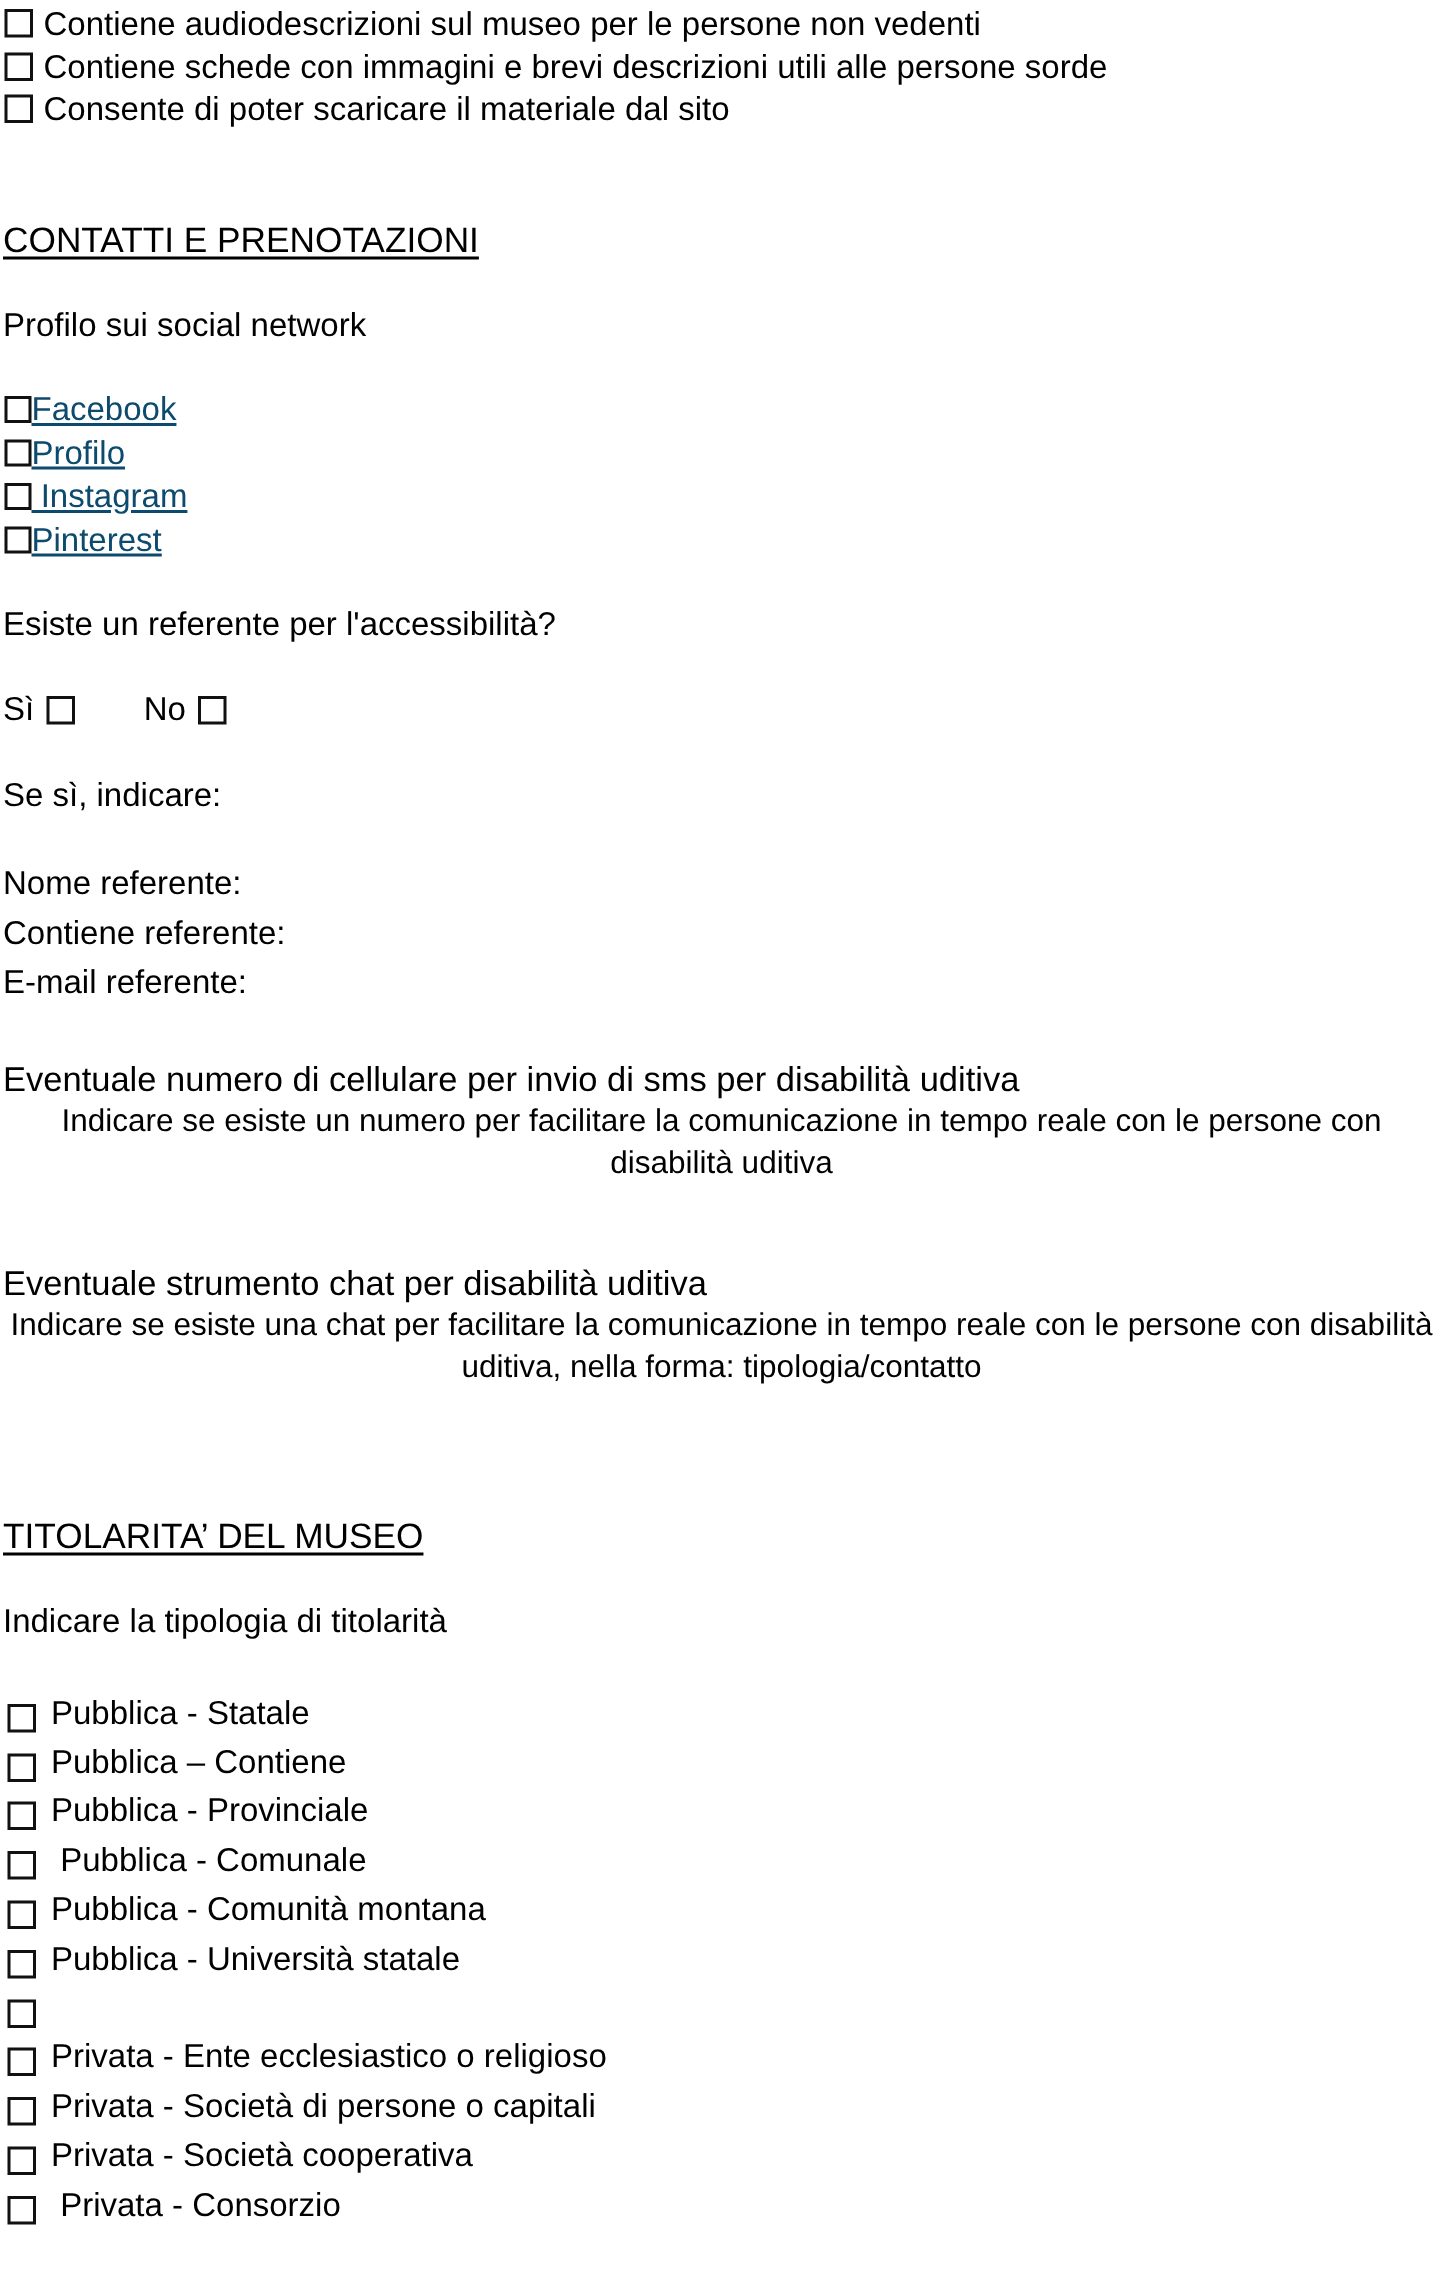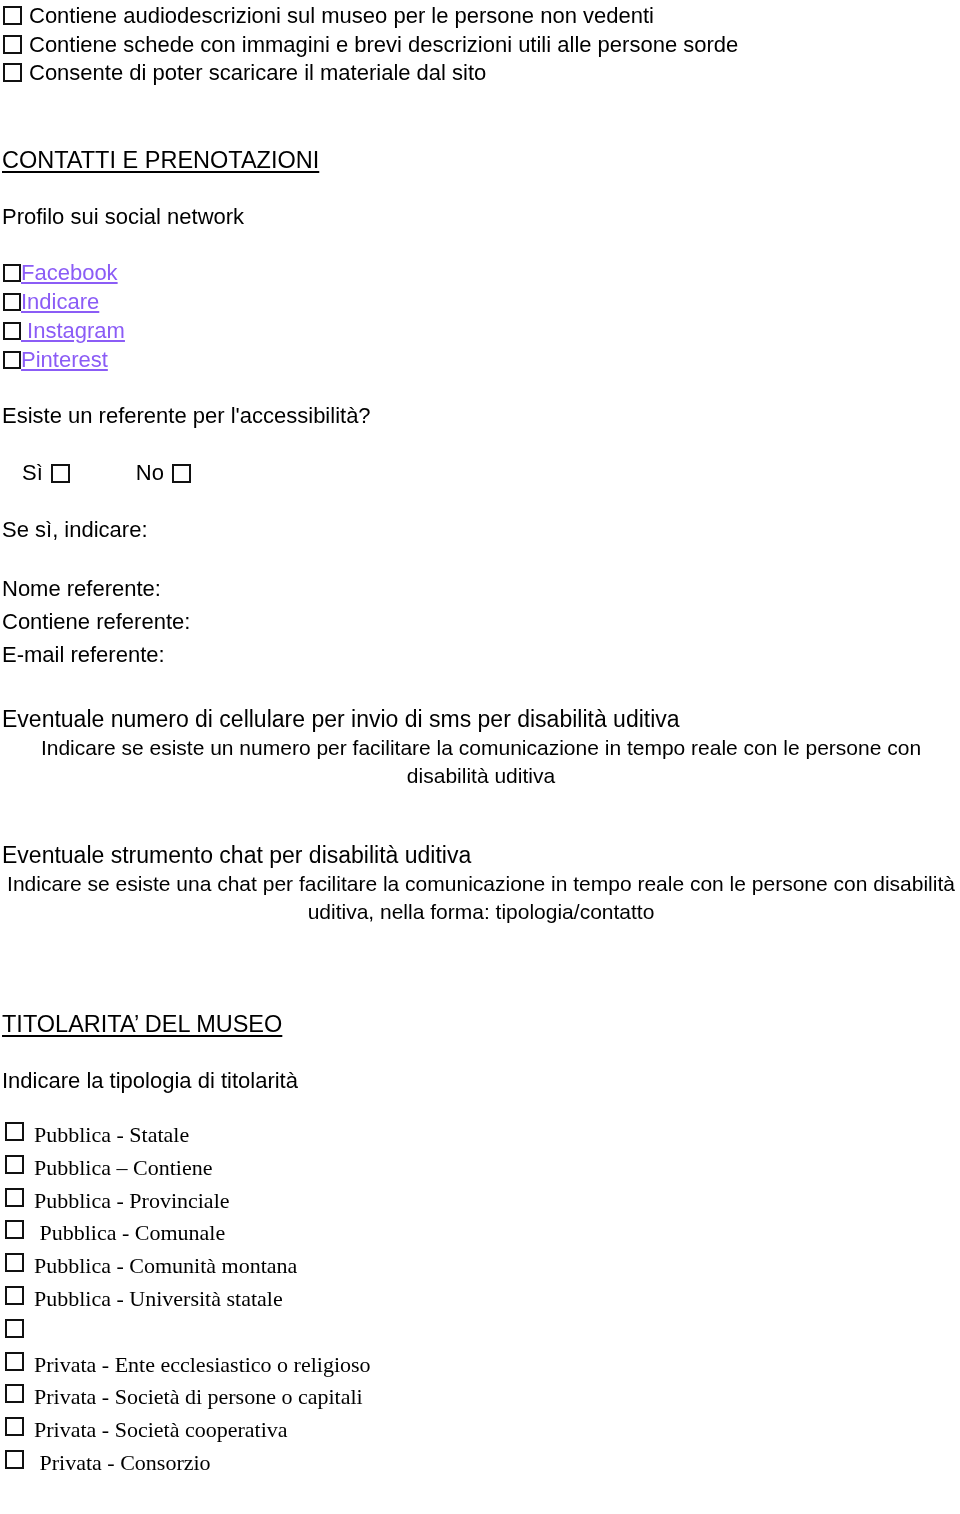--- a/index.html
+++ b/index.html
@@ -87,39 +87,39 @@
   }
 
   
   .social {
     position: absolute;
     left: 3px;
     top: 258px;
   }
   .social .row { height: 29px; align-items: center; }
   .social a {
-    color: #8b5cf6;
+    color: #0c4a6e;
     text-decoration: underline;
     text-underline-offset: 2px;
     font-size: 22px;
     line-height: 26px;
     white-space: pre;
   }
 
   
   .yesno {
     position: absolute;
     left: 2px;
     top: 460px;
     display: flex;
     align-items: center;
     font-size: 22px;
     white-space: pre;
   }
-  .yesno .lbl { margin-right: 8px; margin-left: 20px; }
+  .yesno .lbl { margin-right: 8px; }
   .yesno .gap { width: 46px; }
 
   
   .block {
     position: absolute;
     left: 2px;
     width: 958px;
   }
   .block .lead {
     font-size: 23px;
@@ -135,22 +135,21 @@
 
   
   .bottom-list {
     position: absolute;
     left: 5px;
     top: 1122px;
     width: 700px;
   }
   .bottom-list .row {
     height: 32.8px;
-    align-items: flex-start;
-    font-family: Liberation Serif, serif;
+    align-items: flex-end;
   }
   .bottom-list .txt {
     font-size: 22px;
     line-height: 26px;
     padding-left: 10px;
   }
 </style>
 </head>
 <body>
 
@@ -175,21 +174,21 @@
 
   <div class="plain" style="left:2px; top:203px;">Profilo sui social network</div>
 
   <div class="social">
     <div class="row">
       <span class="cbx sm"></span>
       <a href="#">Facebook</a>
     </div>
     <div class="row">
       <span class="cbx sm"></span>
-      <a href="#">Indicare</a>
+      <a href="#">Profilo</a>
     </div>
     <div class="row">
       <span class="cbx sm"></span>
       <a href="#"> Instagram</a>
     </div>
     <div class="row">
       <span class="cbx sm"></span>
       <a href="#">Pinterest</a>
     </div>
   </div>

